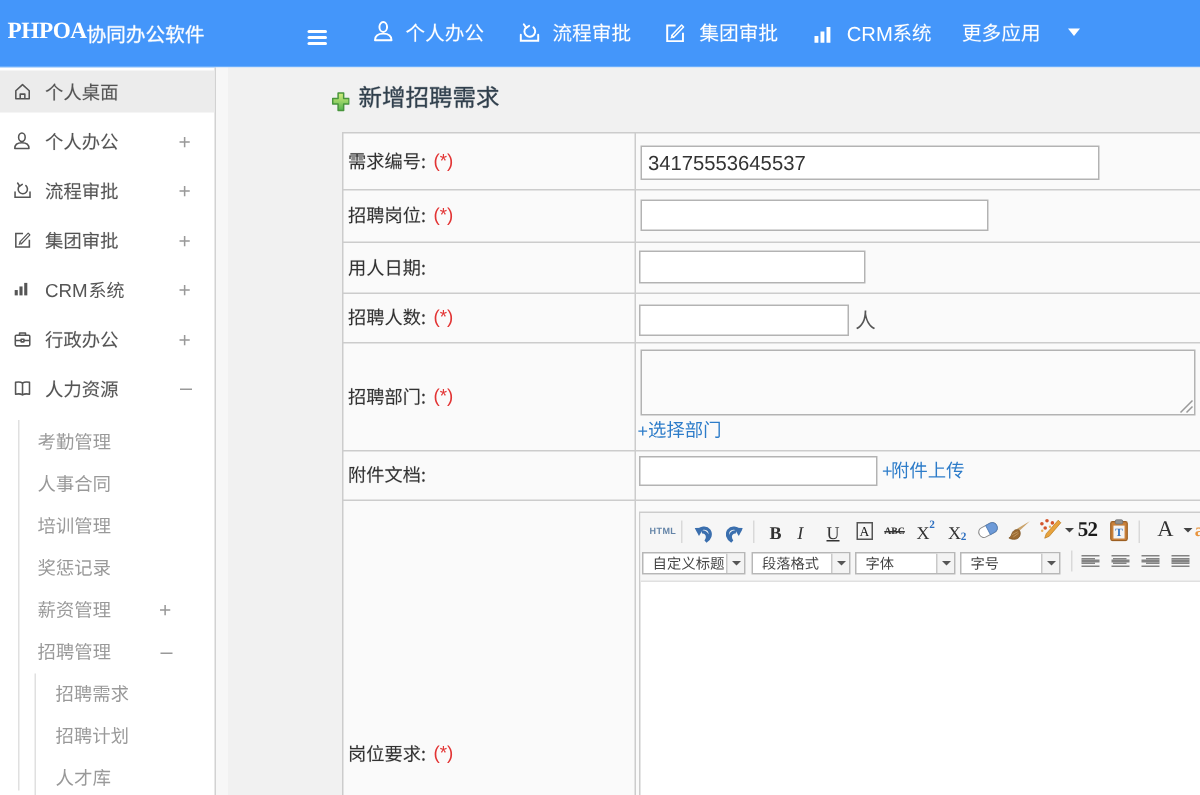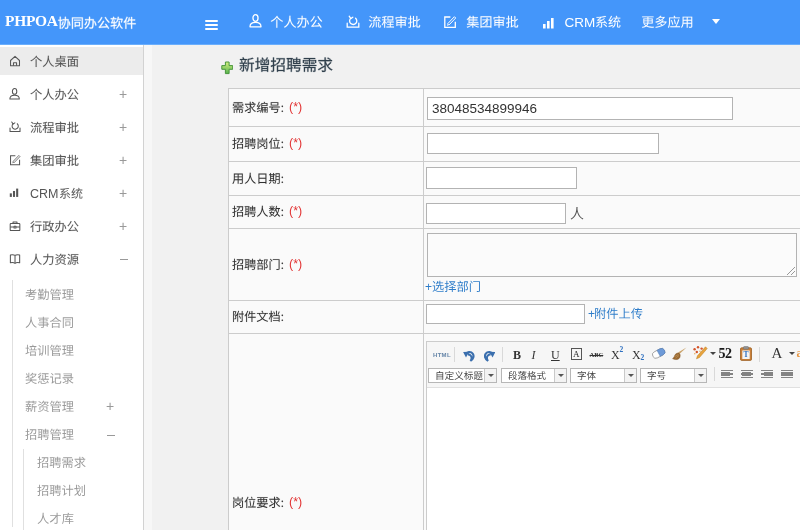--- a/index.html
+++ b/index.html
@@ -393,21 +393,21 @@
 <svg class="ct" style="left:232px;top:494.0px;" width="52" height="18" viewBox="0 -1050 4278 1450">
     <g fill="#333" stroke="#333" stroke-width="6" transform="scale(1,-1)">
       <use href="#g5c97" x="0"></use>
       <use href="#g4f4d" x="1000"></use>
       <use href="#g8981" x="2000"></use>
       <use href="#g6c42" x="3000"></use>
       <use href="#g3a" x="4000"></use>
     </g>
   </svg>
 <span class="ab" style="left:289px;top:495.0px;font-size:12.5px;color:#e23434">(*)</span>
-<div class="inp" style="left:427px;top:97px;width:306px;height:23px;font-size:13.5px;color:#333;line-height:21px;padding-left:4px">38048534899946</div>
+<div class="inp" style="left:427px;top:97px;width:306px;height:23px;font-size:13.5px;color:#333;line-height:21px;padding-left:4px">34175553645537</div>
 <div class="inp" style="left:427px;top:133px;width:232px;height:21px"></div>
 <div class="inp" style="left:426px;top:167px;width:151px;height:22px"></div>
 <div class="inp" style="left:426px;top:203px;width:140px;height:21px"></div>
 <svg class="ct" style="left:570px;top:203.8px;" width="14" height="20" viewBox="0 -1050 1000 1450">
     <g fill="#555" transform="scale(1,-1)">
       <use href="#g4eba" x="0"></use>
     </g>
   </svg>
 <div class="inp" style="left:427px;top:233px;width:370px;height:44px;background:#fbfbfb"></div>
 <svg class="ab" style="left:786px;top:266px" width="10" height="10" viewBox="0 0 10 10">

